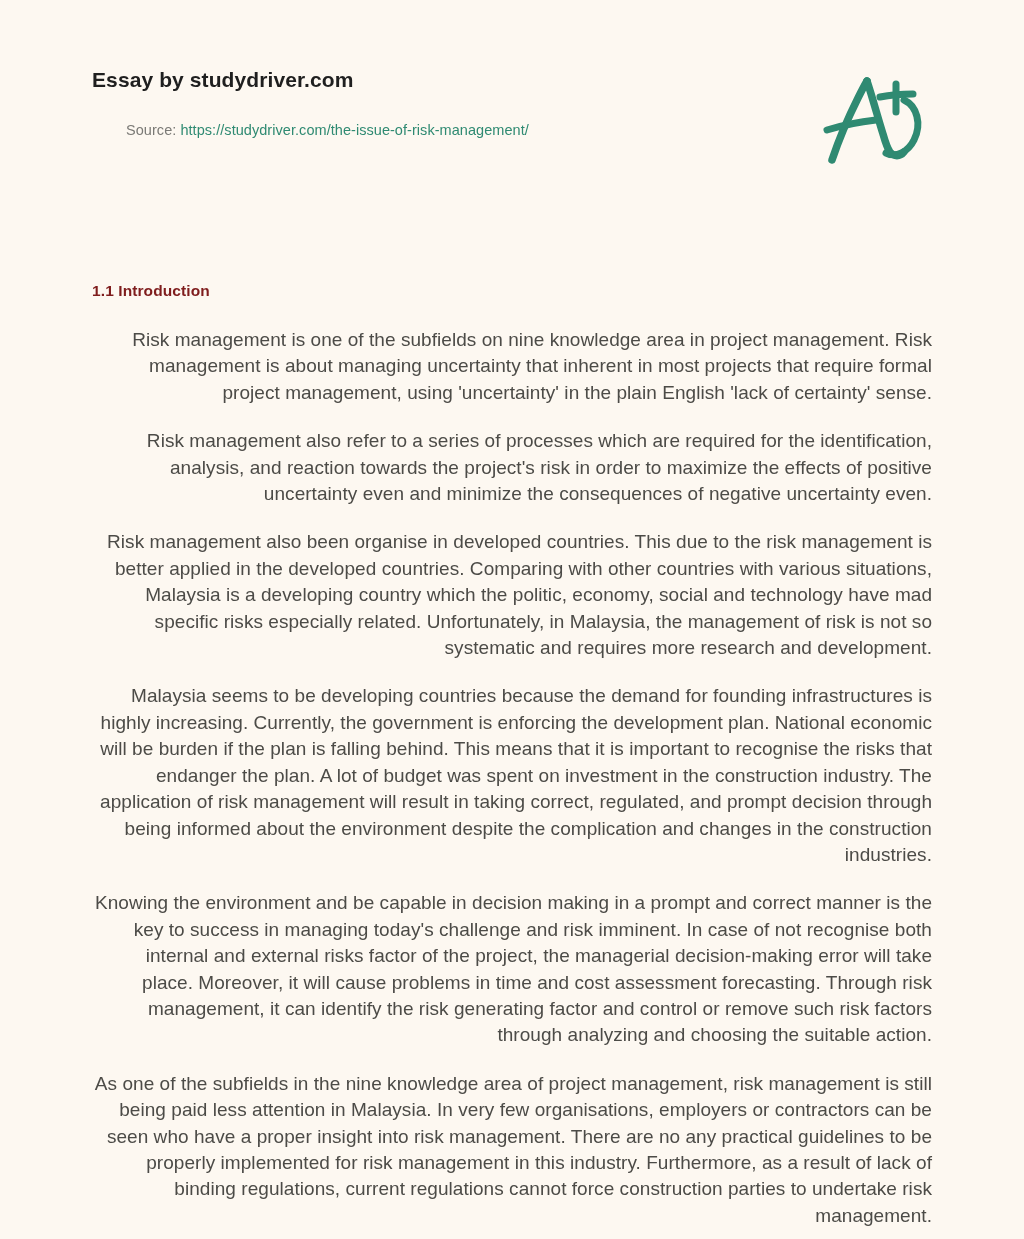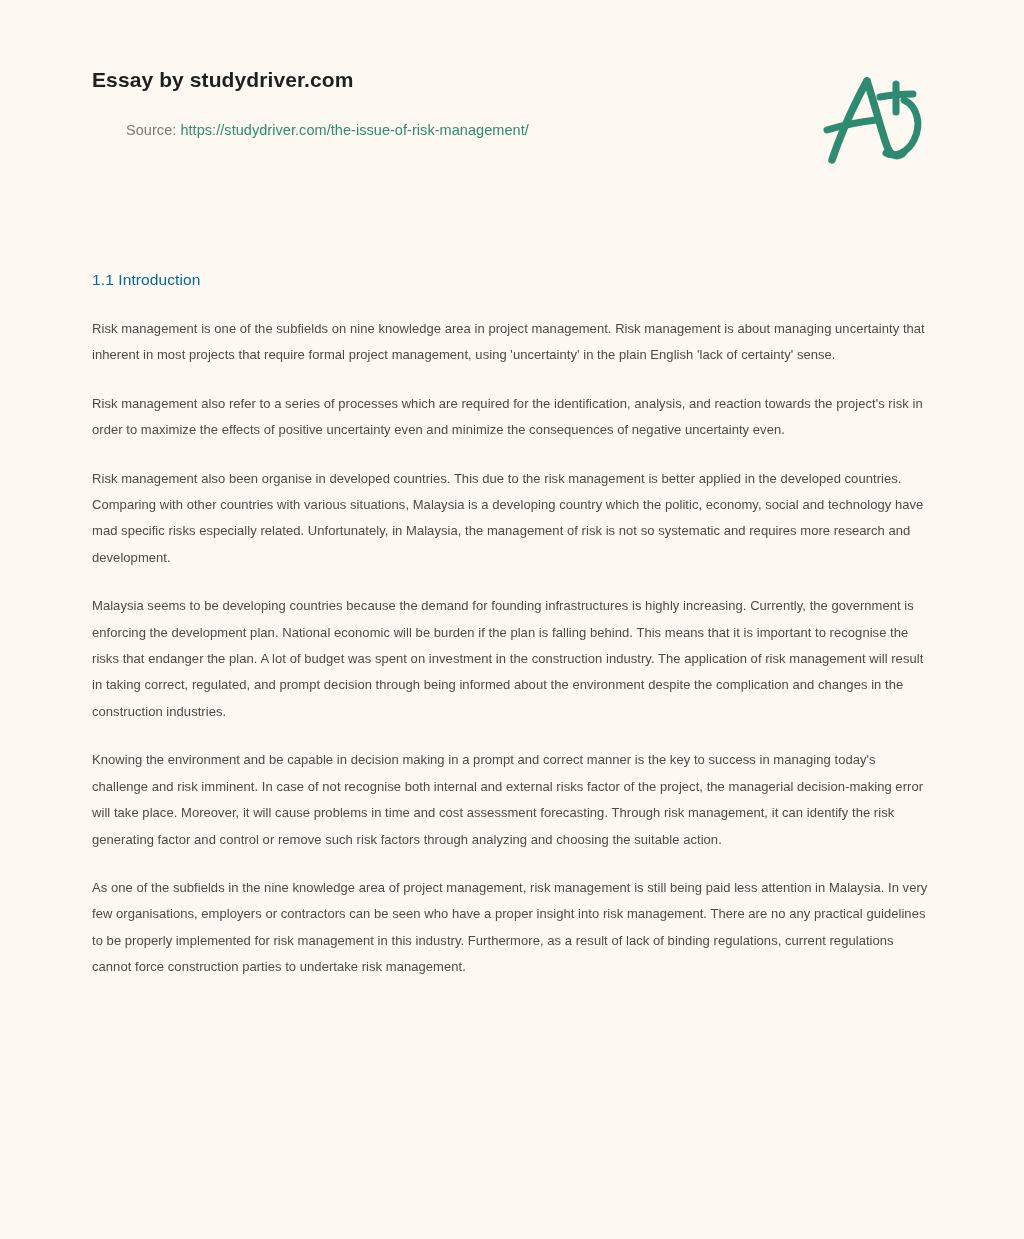--- a/index.html
+++ b/index.html
@@ -86,35 +86,35 @@
   .doc-title {
     margin: 0;
     font-size: 30px;
     line-height: 38px;
     font-weight: bold;
     color: #16161a;
     letter-spacing: -0.2px;
   }
 
   .section-heading {
-    margin: 16px 0 0 0;
+    margin: 27px 0 0 0;
     font-size: 15.5px;
     line-height: 24px;
-    font-weight: normal;
-    color: #0369a1;
+    font-weight: bold;
+    color: #7f1d1d;
     letter-spacing: 0.1px;
   }
 
   p.para {
     margin: 22px 0 0 0;
-    font-size: 13px;
+    font-size: 19px;
     line-height: 26.4px;
     color: #4c4b47;
     letter-spacing: 0.05px;
-    text-align: left;
+    text-align: right;
   }
 
   p.para.first {
     margin-top: 24px;
   }
 </style>
 </head>
 <body>
 
 <div class="page">

